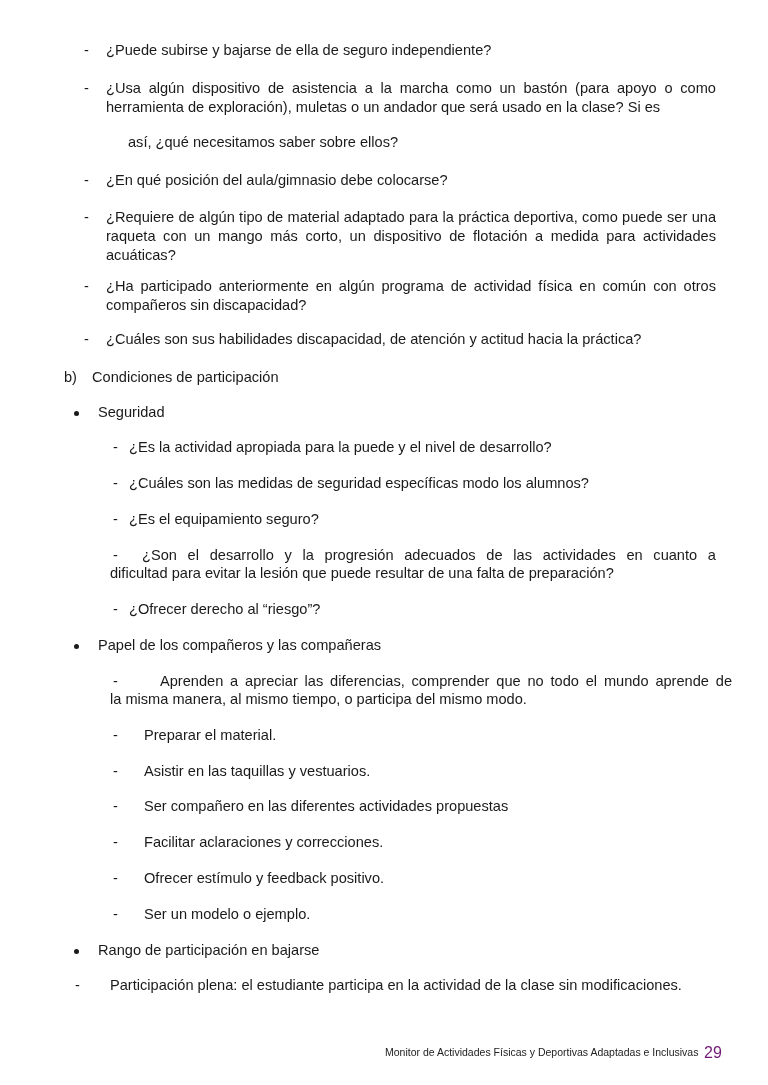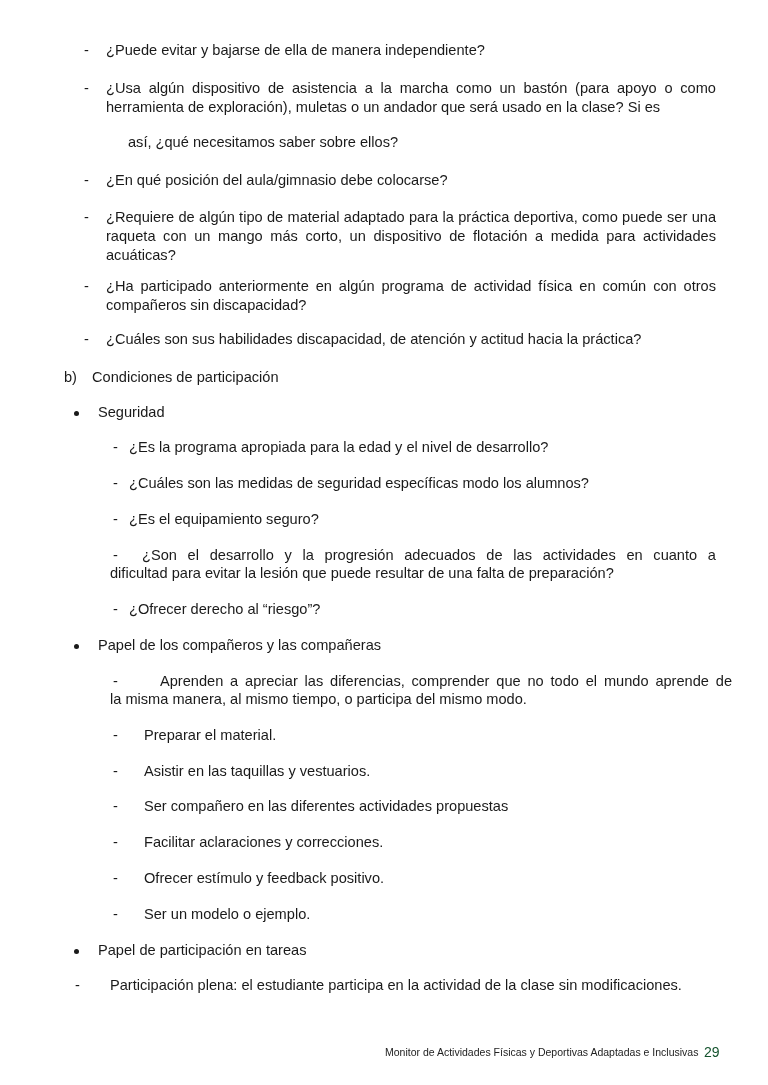--- a/index.html
+++ b/index.html
@@ -3,27 +3,27 @@
 <meta charset="utf-8">
 <style>
   html, body { margin: 0; padding: 0; background: #ffffff; }
   body { width: 768px; height: 1085px; position: relative; overflow: hidden;
          font-family: "Liberation Sans", sans-serif; color: #1a1a1a; font-size: 14.6px; }
   .abs { position: absolute; line-height: 19px; }
   .dash { position: absolute; }
   .just { text-align: justify; }
   .bullet { position: absolute; width: 5px; height: 5px; border-radius: 50%; background: #1a1a1a; }
   .footer { position: absolute; font-size: 10.5px; color: #222; }
-  .pagenum { position: absolute; font-size: 14px; color: #14532d; }
+  .pagenum { position: absolute; font-size: 16px; color: #701a75; }
 </style>
 </head>
 <body>
 
 <span class="dash abs" style="left:84px;top:41px">-</span>
-<div class="abs" style="left:106px;top:41px;width:610px">¿Puede evitar y bajarse de ella de manera independiente?</div>
+<div class="abs" style="left:106px;top:41px;width:610px">¿Puede subirse y bajarse de ella de seguro independiente?</div>
 
 <span class="dash abs" style="left:84px;top:79px">-</span>
 <div class="abs just" style="left:106px;top:79px;width:610px;text-align-last:left">¿Usa algún dispositivo de asistencia a la marcha como un bastón (para apoyo o como herramienta de exploración), muletas o un andador que será usado en la clase? Si es</div>
 
 <div class="abs" style="left:128px;top:133px;width:600px">así, ¿qué necesitamos saber sobre ellos?</div>
 
 <span class="dash abs" style="left:84px;top:171px">-</span>
 <div class="abs" style="left:106px;top:171px;width:610px">¿En qué posición del aula/gimnasio debe colocarse?</div>
 
 <span class="dash abs" style="left:84px;top:208px">-</span>
@@ -35,21 +35,21 @@
 <span class="dash abs" style="left:84px;top:330px">-</span>
 <div class="abs" style="left:106px;top:330px;width:620px">¿Cuáles son sus habilidades discapacidad, de atención y actitud hacia la práctica?</div>
 
 <div class="abs" style="left:64px;top:368px">b)</div>
 <div class="abs" style="left:92px;top:368px">Condiciones de participación</div>
 
 <span class="bullet" style="left:74px;top:411px"></span>
 <div class="abs" style="left:98px;top:403px">Seguridad</div>
 
 <span class="dash abs" style="left:113px;top:438px">-</span>
-<div class="abs" style="left:129px;top:438px">¿Es la programa apropiada para la edad y el nivel de desarrollo?</div>
+<div class="abs" style="left:129px;top:438px">¿Es la actividad apropiada para la puede y el nivel de desarrollo?</div>
 
 <span class="dash abs" style="left:113px;top:474px">-</span>
 <div class="abs" style="left:129px;top:474px">¿Cuáles son las medidas de seguridad específicas modo los alumnos?</div>
 
 <span class="dash abs" style="left:113px;top:510px">-</span>
 <div class="abs" style="left:129px;top:510px">¿Es el equipamiento seguro?</div>
 
 <span class="dash abs" style="left:113px;top:546px">-</span>
 <div class="abs just" style="left:142px;top:546px;width:574px;text-align-last:justify">¿Son el desarrollo y la progresión adecuados de las actividades en cuanto a</div>
 <div class="abs" style="left:110px;top:564px">dificultad para evitar la lesión que puede resultar de una falta de preparación?</div>
@@ -76,19 +76,19 @@
 <span class="dash abs" style="left:113px;top:833px">-</span>
 <div class="abs" style="left:144px;top:833px">Facilitar aclaraciones y correcciones.</div>
 
 <span class="dash abs" style="left:113px;top:869px">-</span>
 <div class="abs" style="left:144px;top:869px">Ofrecer estímulo y feedback positivo.</div>
 
 <span class="dash abs" style="left:113px;top:905px">-</span>
 <div class="abs" style="left:144px;top:905px">Ser un modelo o ejemplo.</div>
 
 <span class="bullet" style="left:74px;top:949px"></span>
-<div class="abs" style="left:98px;top:941px">Papel de participación en tareas</div>
+<div class="abs" style="left:98px;top:941px">Rango de participación en bajarse</div>
 
 <span class="dash abs" style="left:75px;top:976px">-</span>
 <div class="abs" style="left:110px;top:976px">Participación plena: el estudiante participa en la actividad de la clase sin modificaciones.</div>
 
 <div class="footer" style="left:385px;top:1046px">Monitor de Actividades Físicas y Deportivas Adaptadas e Inclusivas</div>
 <div class="pagenum" style="left:704px;top:1044px">29</div>
 
 </body></html>

